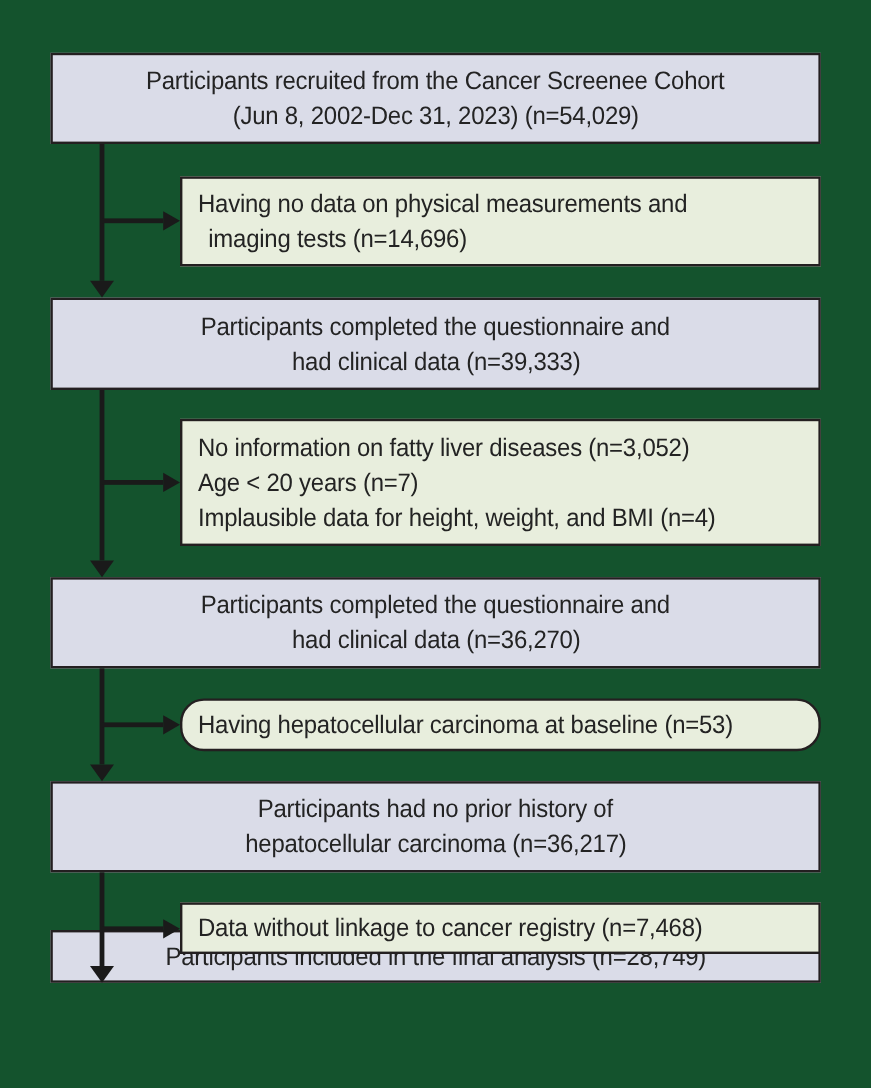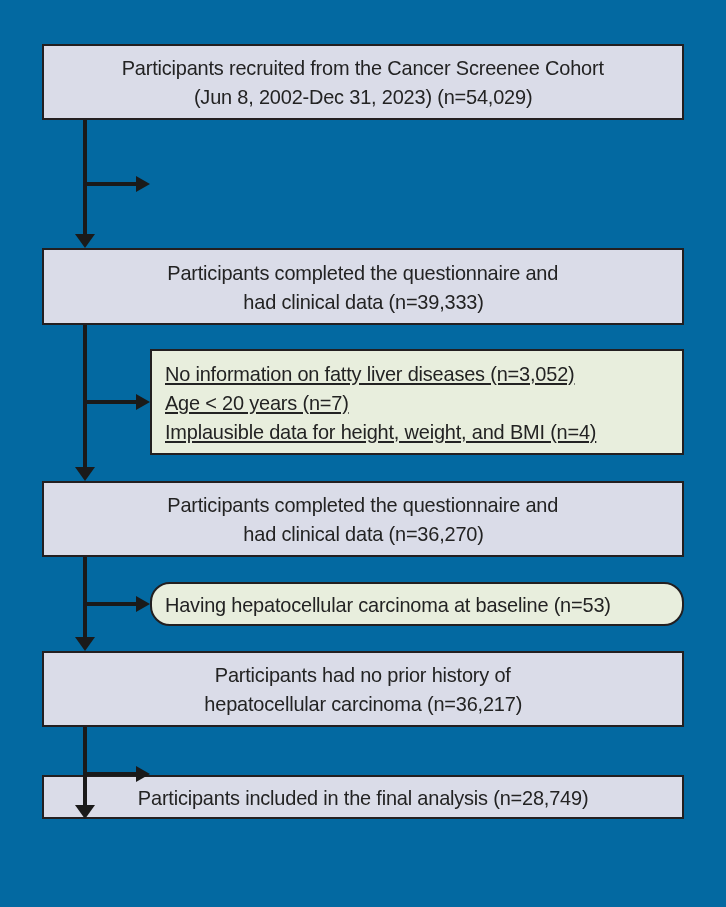--- a/index.html
+++ b/index.html
@@ -4,21 +4,21 @@
 <style>
   html, body {
     margin: 0;
     padding: 0;
     background: #ffffff;
   }
   .canvas {
     position: relative;
     width: 726px;
     height: 907px;
-    background: #0369a1;
+    background: #14532d;
     font-family: "Liberation Sans", sans-serif;
     color: #232323;
     overflow: hidden;
   }
   .box {
     position: absolute;
     box-sizing: border-box;
     border: 2.5px solid #231f20;
     display: flex;
     flex-direction: column;
@@ -98,31 +98,38 @@
 
   <div class="box main" style="top:651px; height:76px;">
     <span class="line">Participants had no prior history of</span>
     <span class="line">hepatocellular carcinoma (n=36,217)</span>
   </div>
 
   <div class="box main" style="top:775px; height:44px;">
     <span class="line">Participants included in the final analysis (n=28,749)</span>
   </div>
 
+  <div class="box side" style="top:147px; height:75px;">
+    <span class="line">Having no data on physical measurements and</span>
+    <span class="line indent">imaging tests (n=14,696)</span>
+  </div>
 
-  <div class="box side" style="top:349px; height:106px;text-decoration:underline;">
+  <div class="box side" style="top:349px; height:106px;">
     <span class="line">No information on fatty liver diseases (n=3,052)</span>
     <span class="line">Age &lt; 20 years (n=7)</span>
     <span class="line">Implausible data for height, weight, and BMI (n=4)</span>
   </div>
 
   <div class="box side" style="top:582px; height:44px;border-radius:20px;">
     <span class="line">Having hepatocellular carcinoma at baseline (n=53)</span>
   </div>
 
+  <div class="box side" style="top:752px; height:43px;">
+    <span class="line">Data without linkage to cancer registry (n=7,468)</span>
+  </div>
 
   <div class="vline" style="left:83px; top:120px; height:114px;"></div>
   <div class="arrow-down" style="left:75px; top:234px;"></div>
 
   <div class="vline" style="left:83px; top:325px; height:142px;"></div>
   <div class="arrow-down" style="left:75px; top:467px;"></div>
 
   <div class="vline" style="left:83px; top:557px; height:80px;"></div>
   <div class="arrow-down" style="left:75px; top:637px;"></div>
 

